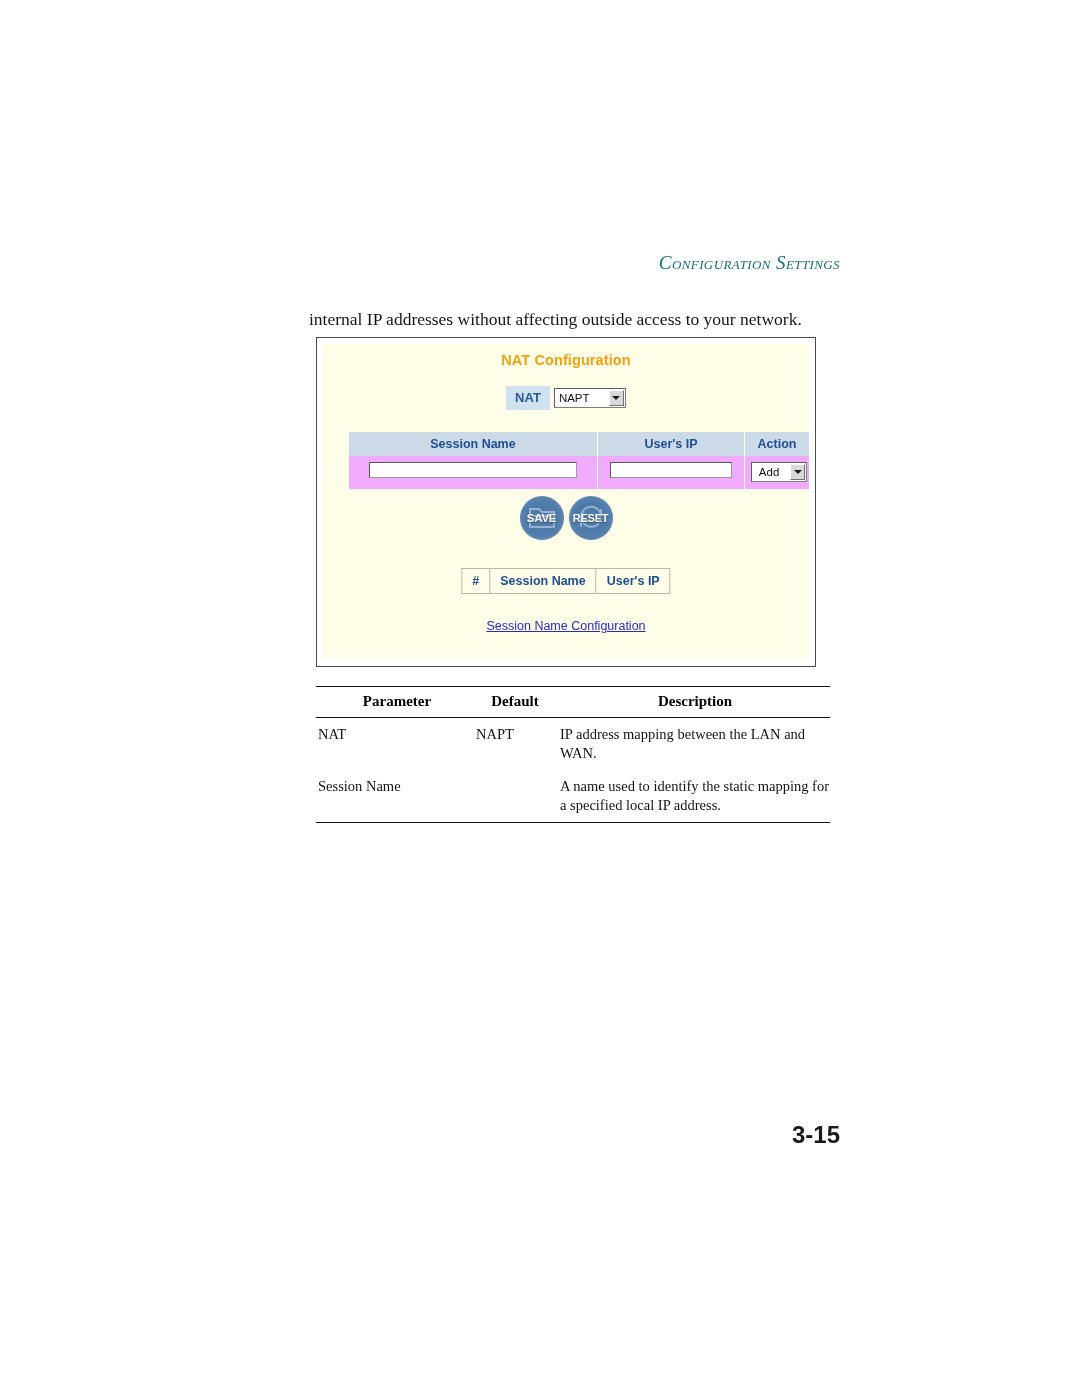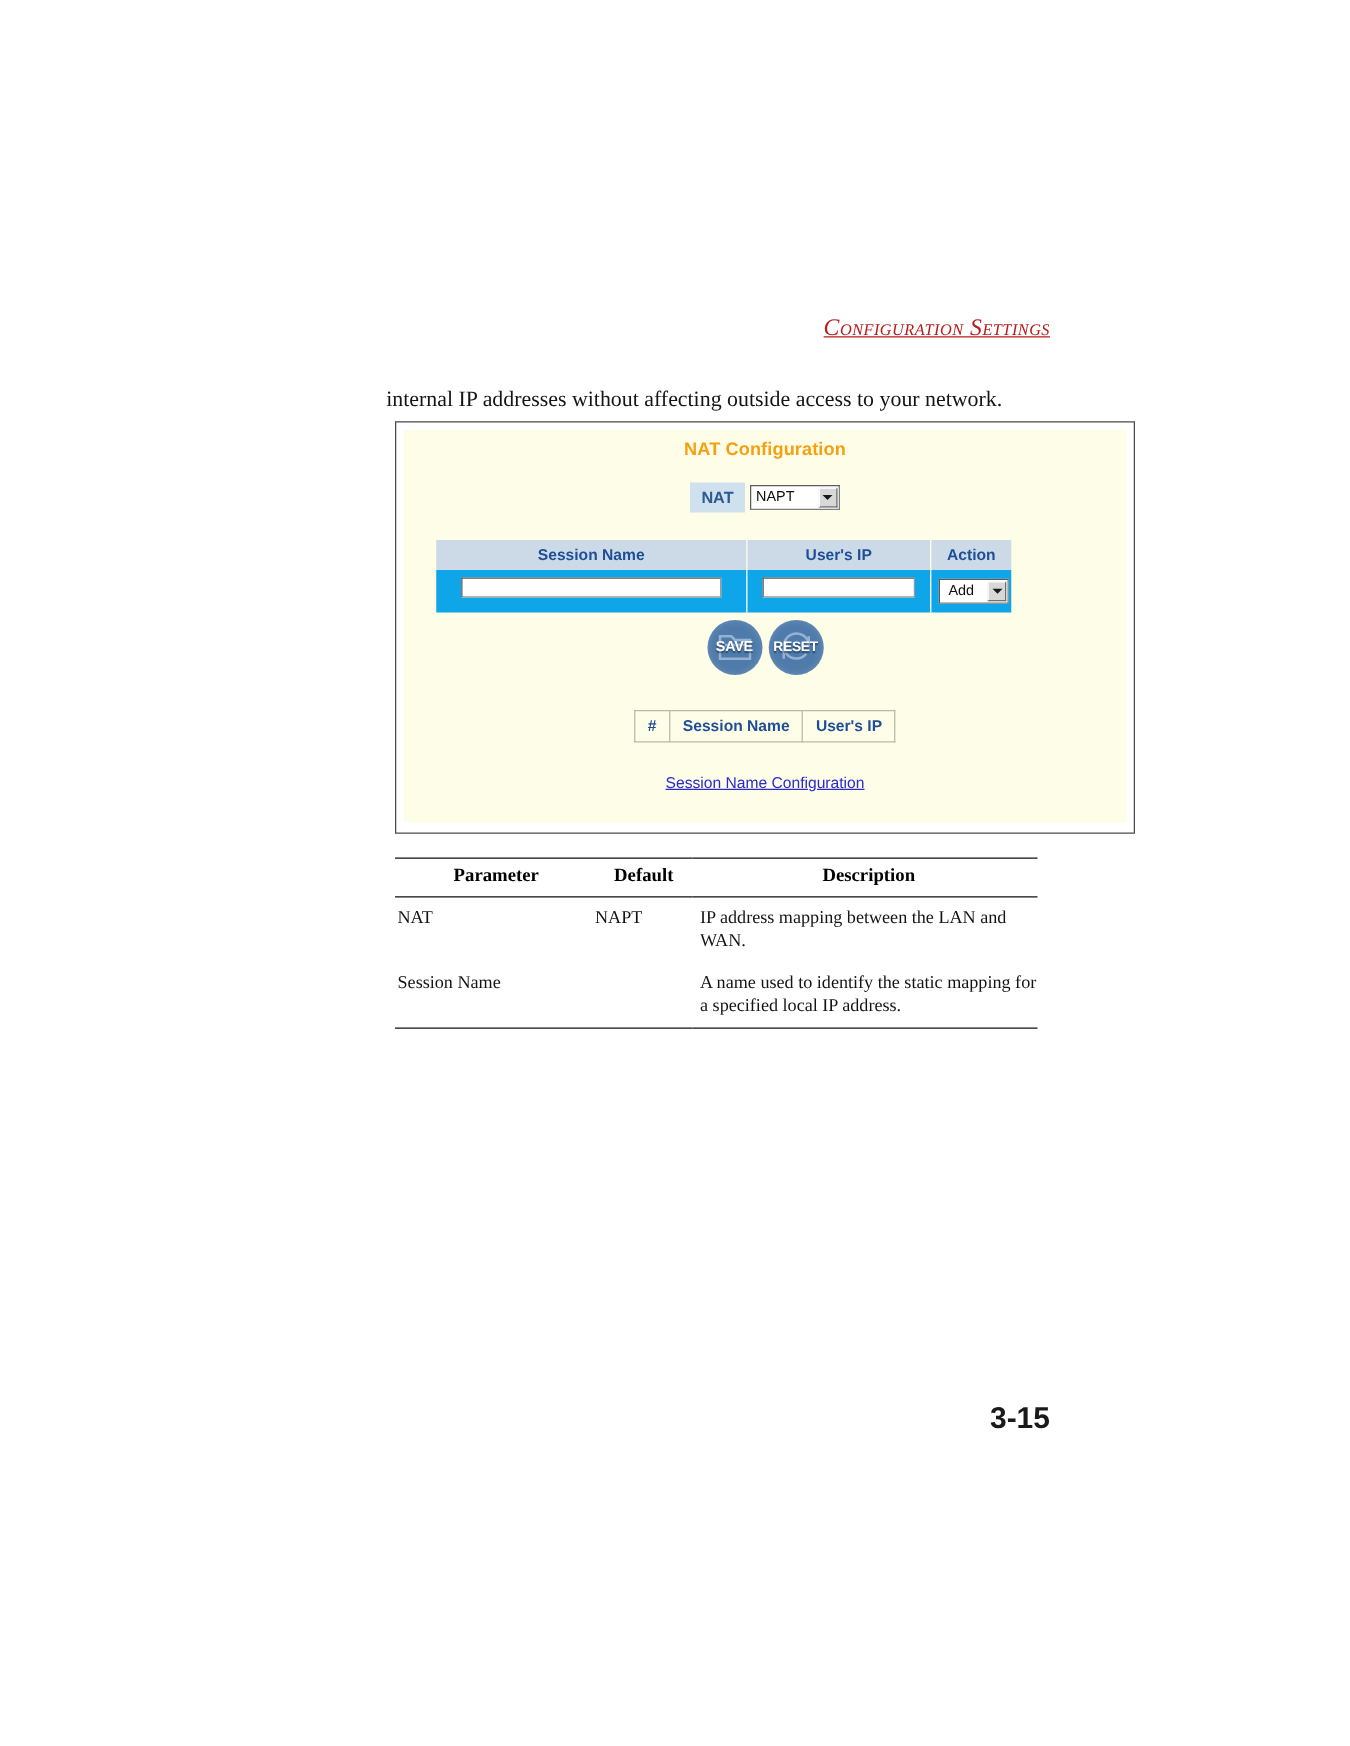--- a/index.html
+++ b/index.html
@@ -23,39 +23,39 @@
     top: 252px;
     width: 530px;
     text-align: right;
     font-family: "Liberation Serif", serif;
     font-style: italic;
     font-variant: small-caps;
     font-size: 19px;
     letter-spacing: 0.4px;
     color: #ララ;
   }
-  .running-header { color: #b91c1c; text-decoration: underline; }
+  .running-header { color: #0f766e; }
 
   
   .intro-line {
     position: absolute;
     left: 309px;
     top: 308px;
     width: 540px;
     font-size: 17.5px;
     line-height: 22px;
     color: #151515;
   }
 
   
   .panel {
     position: absolute;
     left: 316px;
     top: 337px;
-    width: 592px;
+    width: 500px;
     height: 330px;
     border: 1.6px solid #4a4a4a;
     background: #ffffff;
     box-sizing: border-box;
     padding: 6px 6px 8px 6px;
   }
   .panel-inner {
     width: 100%;
     height: 100%;
     background: #fdfde8;
@@ -142,21 +142,21 @@
     color: #1f4e96;
     font-size: 12.5px;
     font-weight: bold;
     font-family: "Liberation Sans", sans-serif;
     padding: 5px 0 5px 0;
     text-align: center;
     border-right: 1.5px solid #fdfde8;
   }
   .entry-table th:last-child { border-right: none; }
   .entry-table td {
-    background: #0ea5e9;
+    background: #f0abfc;
     padding: 6px 0 7px 0;
     text-align: center;
     border-right: 1.5px solid #ffffff;
   }
   .entry-table td:last-child { border-right: none; }
 
   .txt-input {
     width: 84%;
     height: 16px;
     background: #ffffff;

